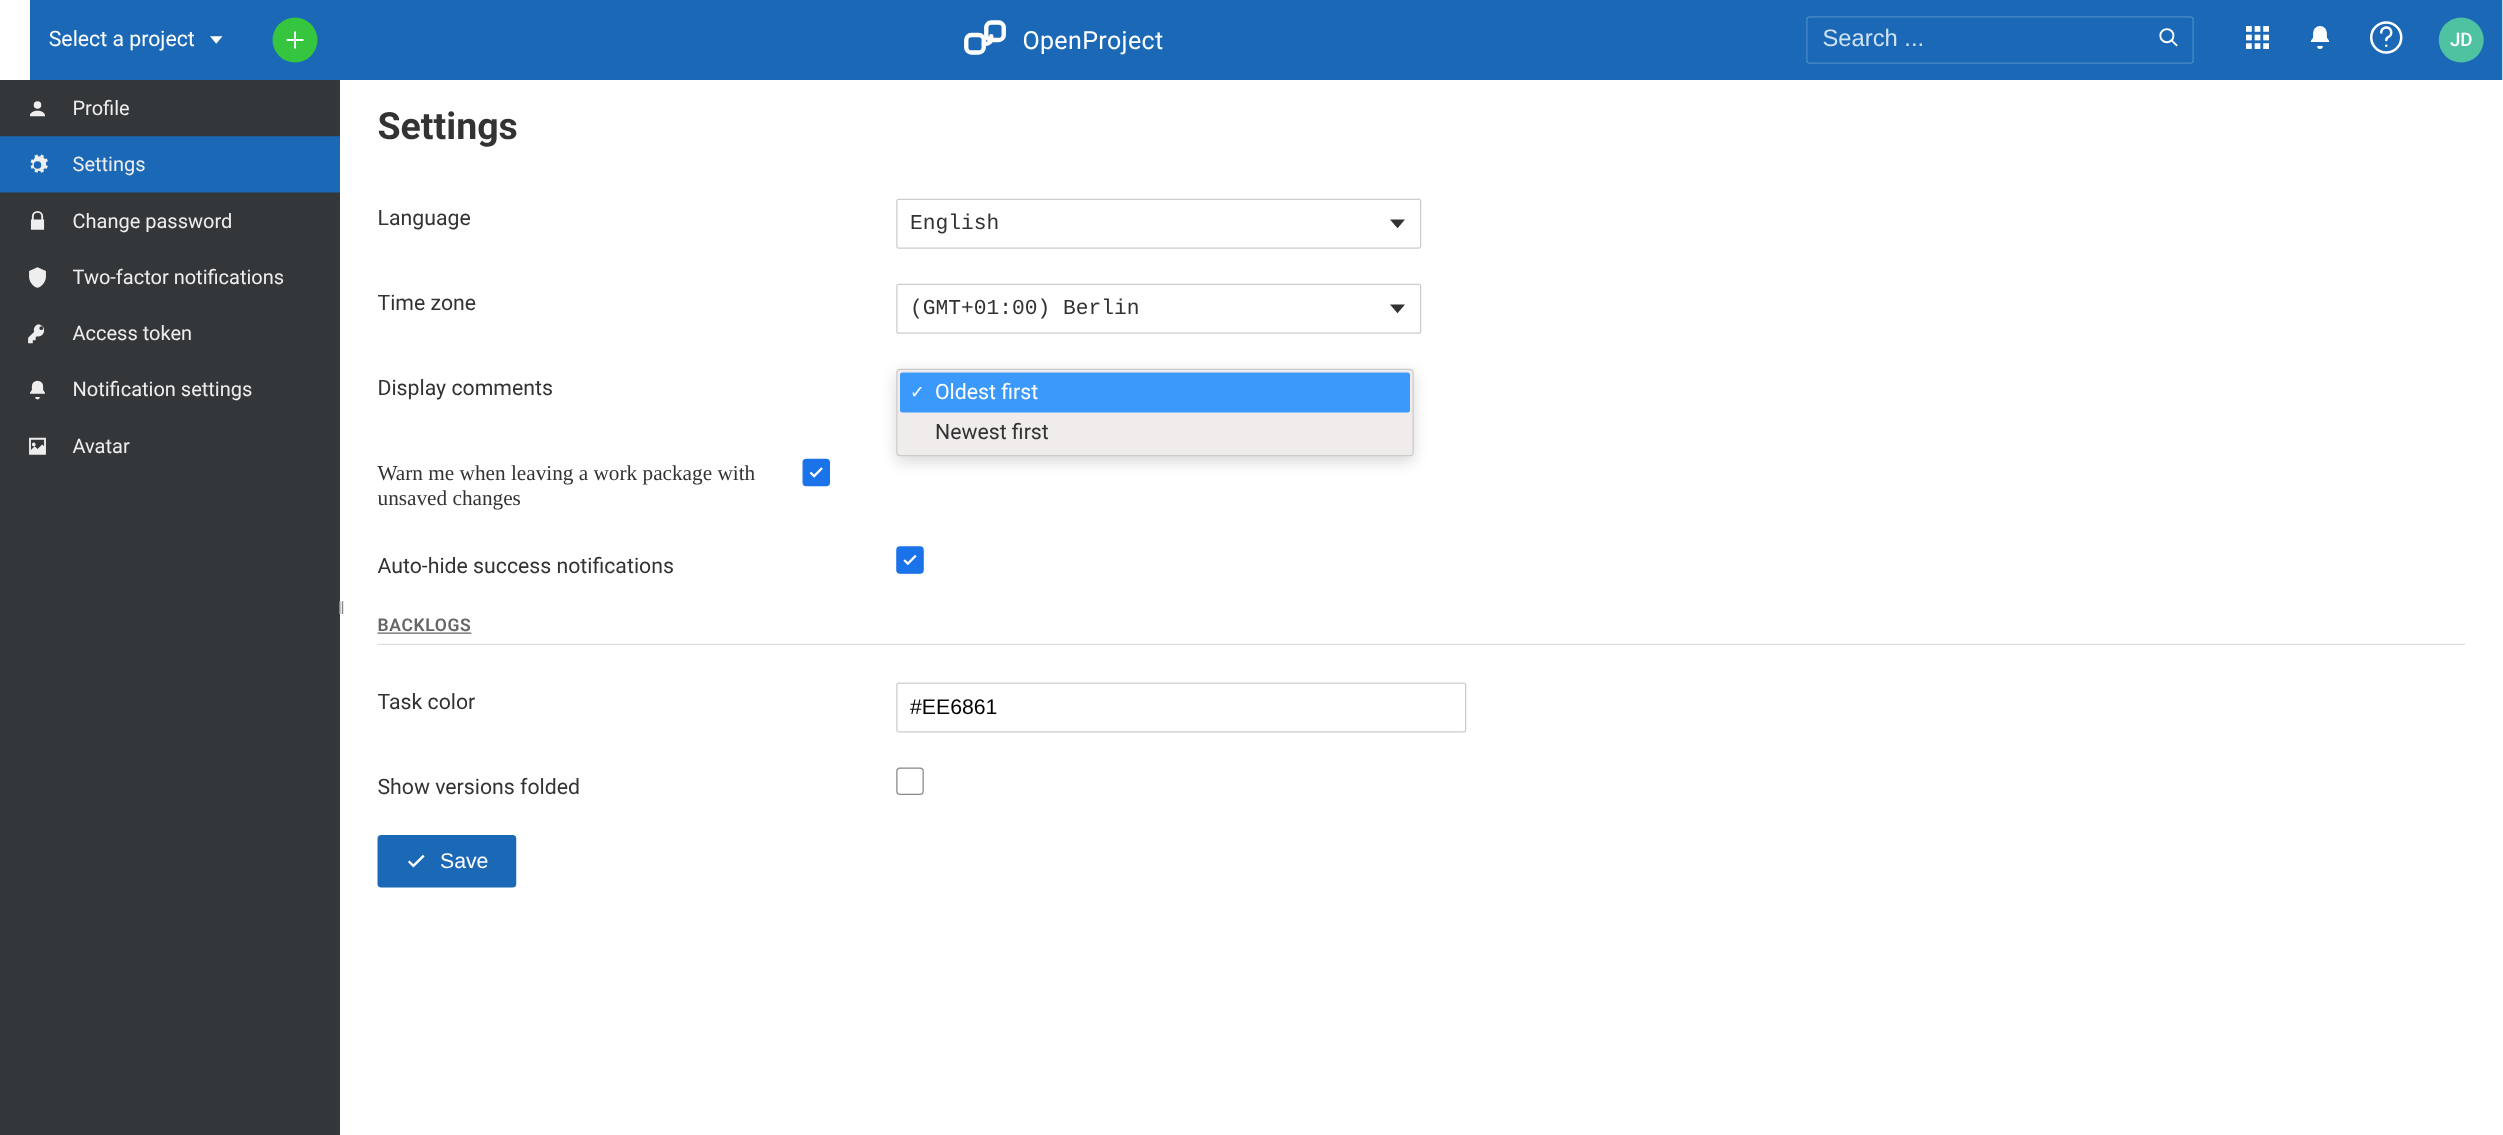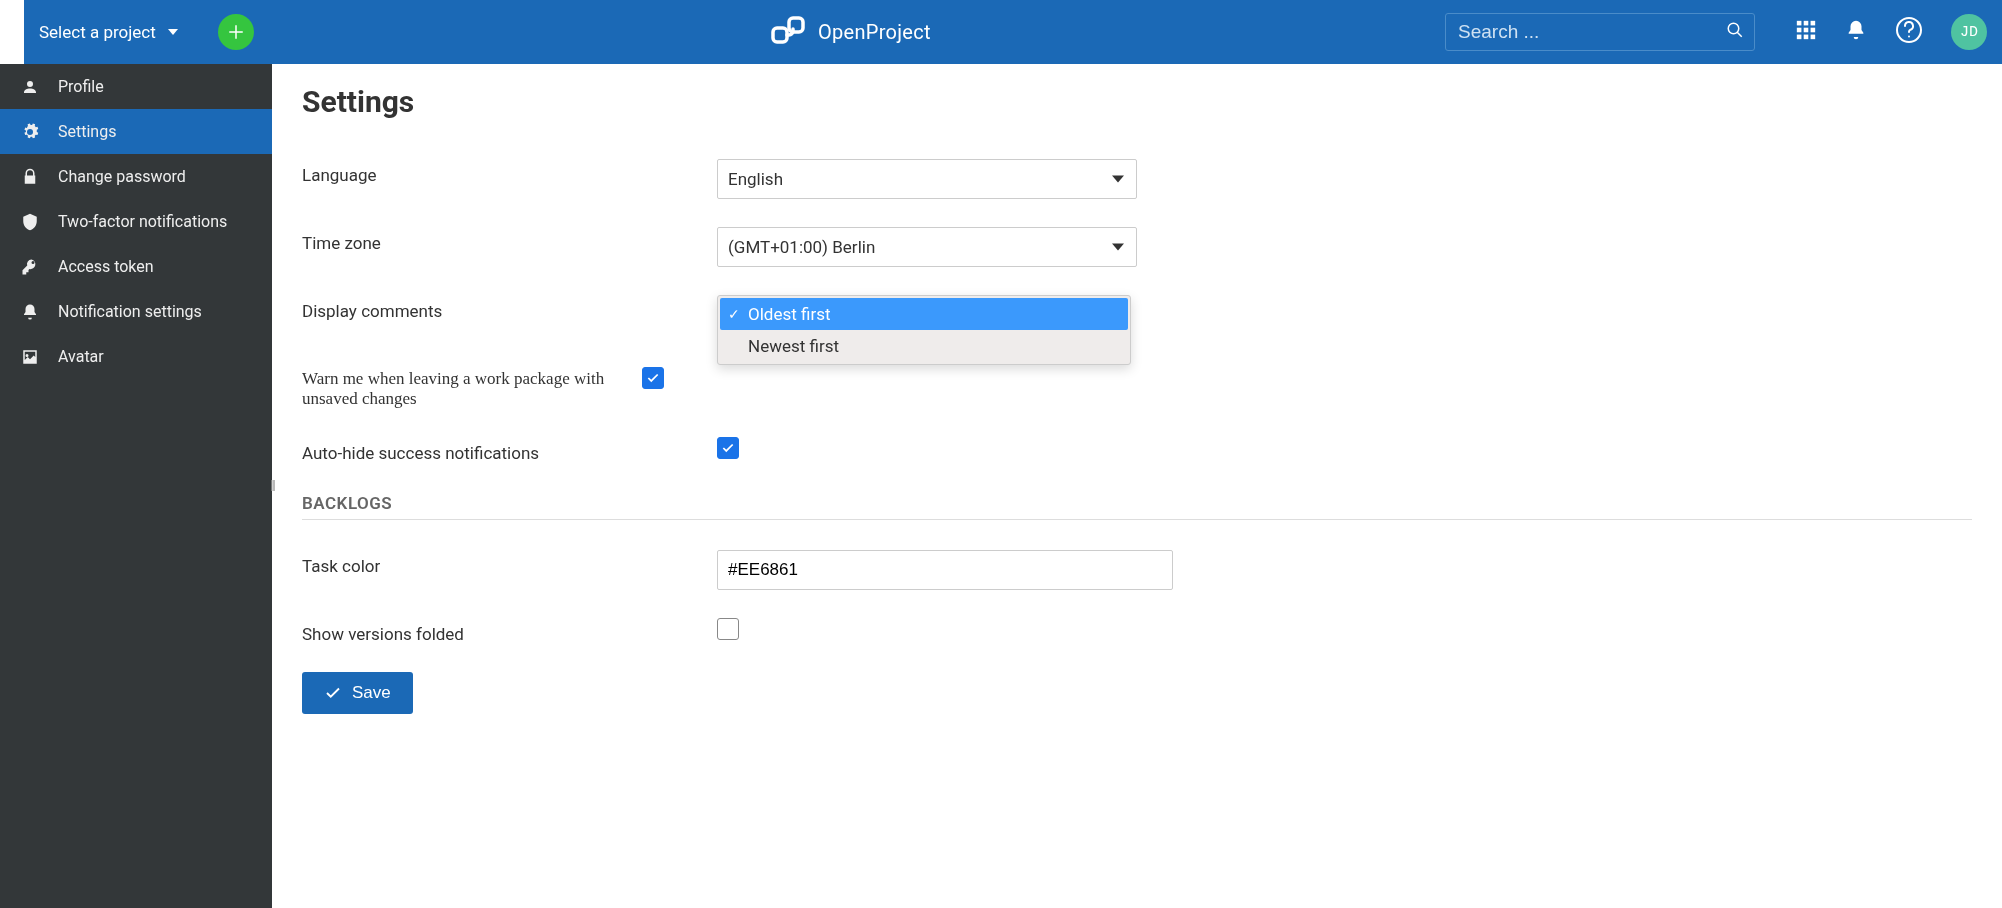--- a/index.html
+++ b/index.html
@@ -15,45 +15,45 @@
   .logo-wrap .brand { font-size: 20px; font-weight: 400; color:#fff; letter-spacing:0.3px;}
   .logo-mark svg { width: 40px; height:40px; }
   .search-box { position:relative; width: 310px; height:38px; border:1px solid #4a8cc9; border-radius:3px; display:flex; align-items:center; padding:0 38px 0 12px;}
   .search-box input { background:transparent; border:none; outline:none; color:#fff; font-size:19px; width:100%;}
   .search-box input::placeholder { color:#cfe2f3; }
   .search-icon { position:absolute; right:10px; top:50%; transform:translateY(-50%);}
   .search-icon svg{width:18px;height:18px;stroke:#fff;fill:none;stroke-width:2;}
   .header-right { display:flex; align-items:center; gap:28px; margin-left:40px; }
   .grid-icon svg, .bell-icon svg, .help-icon svg { width:22px; height:22px; }
   .help-icon svg{width:28px;height:28px;}
-  .avatar { width:36px; height:36px; border-radius:50%; background:#4fc3a1; display:flex; align-items:center; justify-content:center; color:#fff; font-size:15px; font-weight:500;font-family:Liberation Mono, monospace;}
+  .avatar { width:36px; height:36px; border-radius:50%; background:#4fc3a1; display:flex; align-items:center; justify-content:center; color:#fff; font-size:15px; font-weight:500;}
   
   
   .body-wrap { display:flex; height: calc(100vh - 64px); min-height: 647px;}
   .sidebar { width: 272px; background:#333739; color:#fff; position:relative;}
   .sidebar-item { display:flex; align-items:center; gap:18px; padding: 13px 20px; cursor:pointer; font-size:16px; color:#eee;}
   .sidebar-item.active { background:#1b69b6; }
   .sidebar-item .s-icon { width:20px; display:flex; justify-content:center;}
   .sidebar-item .s-icon svg { width:18px; height:18px; fill:#eee;}
   .sidebar-handle { position:absolute; right:-6px; top:50%; transform:translateY(-50%); width:10px; height:24px; display:flex; align-items:center; justify-content:center; color:#888; font-size:14px;}
   
   
   .main { flex:1; padding: 20px 30px; overflow:auto; position:relative;}
   .page-title { font-size: 30px; font-weight: 700; color:#333; margin-bottom: 40px;}
   .form-row { display:flex; align-items:flex-start; margin-bottom: 28px; }
   .form-row .label { width: 415px; font-size:17px; color:#333; padding-top:6px;}
   .form-row .control { flex:0 0 auto; position:relative;}
-  .select-box { width: 420px; height: 40px; border:1px solid #ccc; border-radius:2px; display:flex; align-items:center; padding:0 36px 0 10px; font-size:17px; position:relative; background:#fff; cursor:pointer;}
+  .select-box { width: 420px; height: 40px; border:1px solid #ccc; border-radius:2px; display:flex; align-items:center; padding:0 36px 0 10px; font-size:17px; position:relative; background:#fff; cursor:pointer;font-family:Liberation Mono, monospace;}
   .select-caret { position:absolute; right:12px; top:50%; transform:translateY(-50%); width:0;height:0;border-left:6px solid transparent;border-right:6px solid transparent;border-top:7px solid #333;}
   .text-input { width:456px; height:40px; border:1px solid #ccc; border-radius:2px; padding:0 10px; font-size:17px; outline:none;}
   .checkbox { width:22px; height:22px; border:1.5px solid #888; border-radius:3px; cursor:pointer; display:flex; align-items:center; justify-content:center; background:#fff;}
   .checkbox.checked { background:#1a73e8; border-color:#1a73e8;}
   .checkbox.checked svg { width:14px; height:14px; stroke:#fff; stroke-width:3; fill:none;}
   
-  .section-heading { font-size:17px; font-weight:600; color:#666; letter-spacing:0.5px; margin: 30px 0 6px 0;}
+  .section-heading { font-size:14px; font-weight:600; color:#666; letter-spacing:0.5px; margin: 30px 0 6px 0; text-decoration: underline;}
   .section-hr { border:none; border-top:1px solid #ddd; margin-bottom:30px;}
   
   .save-btn { background:#1b69b6; color:#fff; border:none; padding: 11px 22px; font-size:17px; border-radius:3px; display:inline-flex; align-items:center; gap:10px; cursor:pointer;}
   .save-btn svg { width:18px; height:18px; stroke:#fff; fill:none; stroke-width:2.5;}
   
   
   .dropdown-open { position:absolute; left:0; top:0; width:414px; background:#efeceb; border:1px solid #ccc; border-radius:3px; box-shadow: 0 4px 12px rgba(0,0,0,0.15); z-index:10; padding:2px;}
   .dd-option { padding:6px 10px 6px 28px; font-size:17px; position:relative; cursor:pointer; border-radius:2px;}
   .dd-option.selected { background:#3b99fc; color:#fff;}
   .dd-option .check { position:absolute; left:8px; top:50%; transform:translateY(-50%); font-size:14px;}

